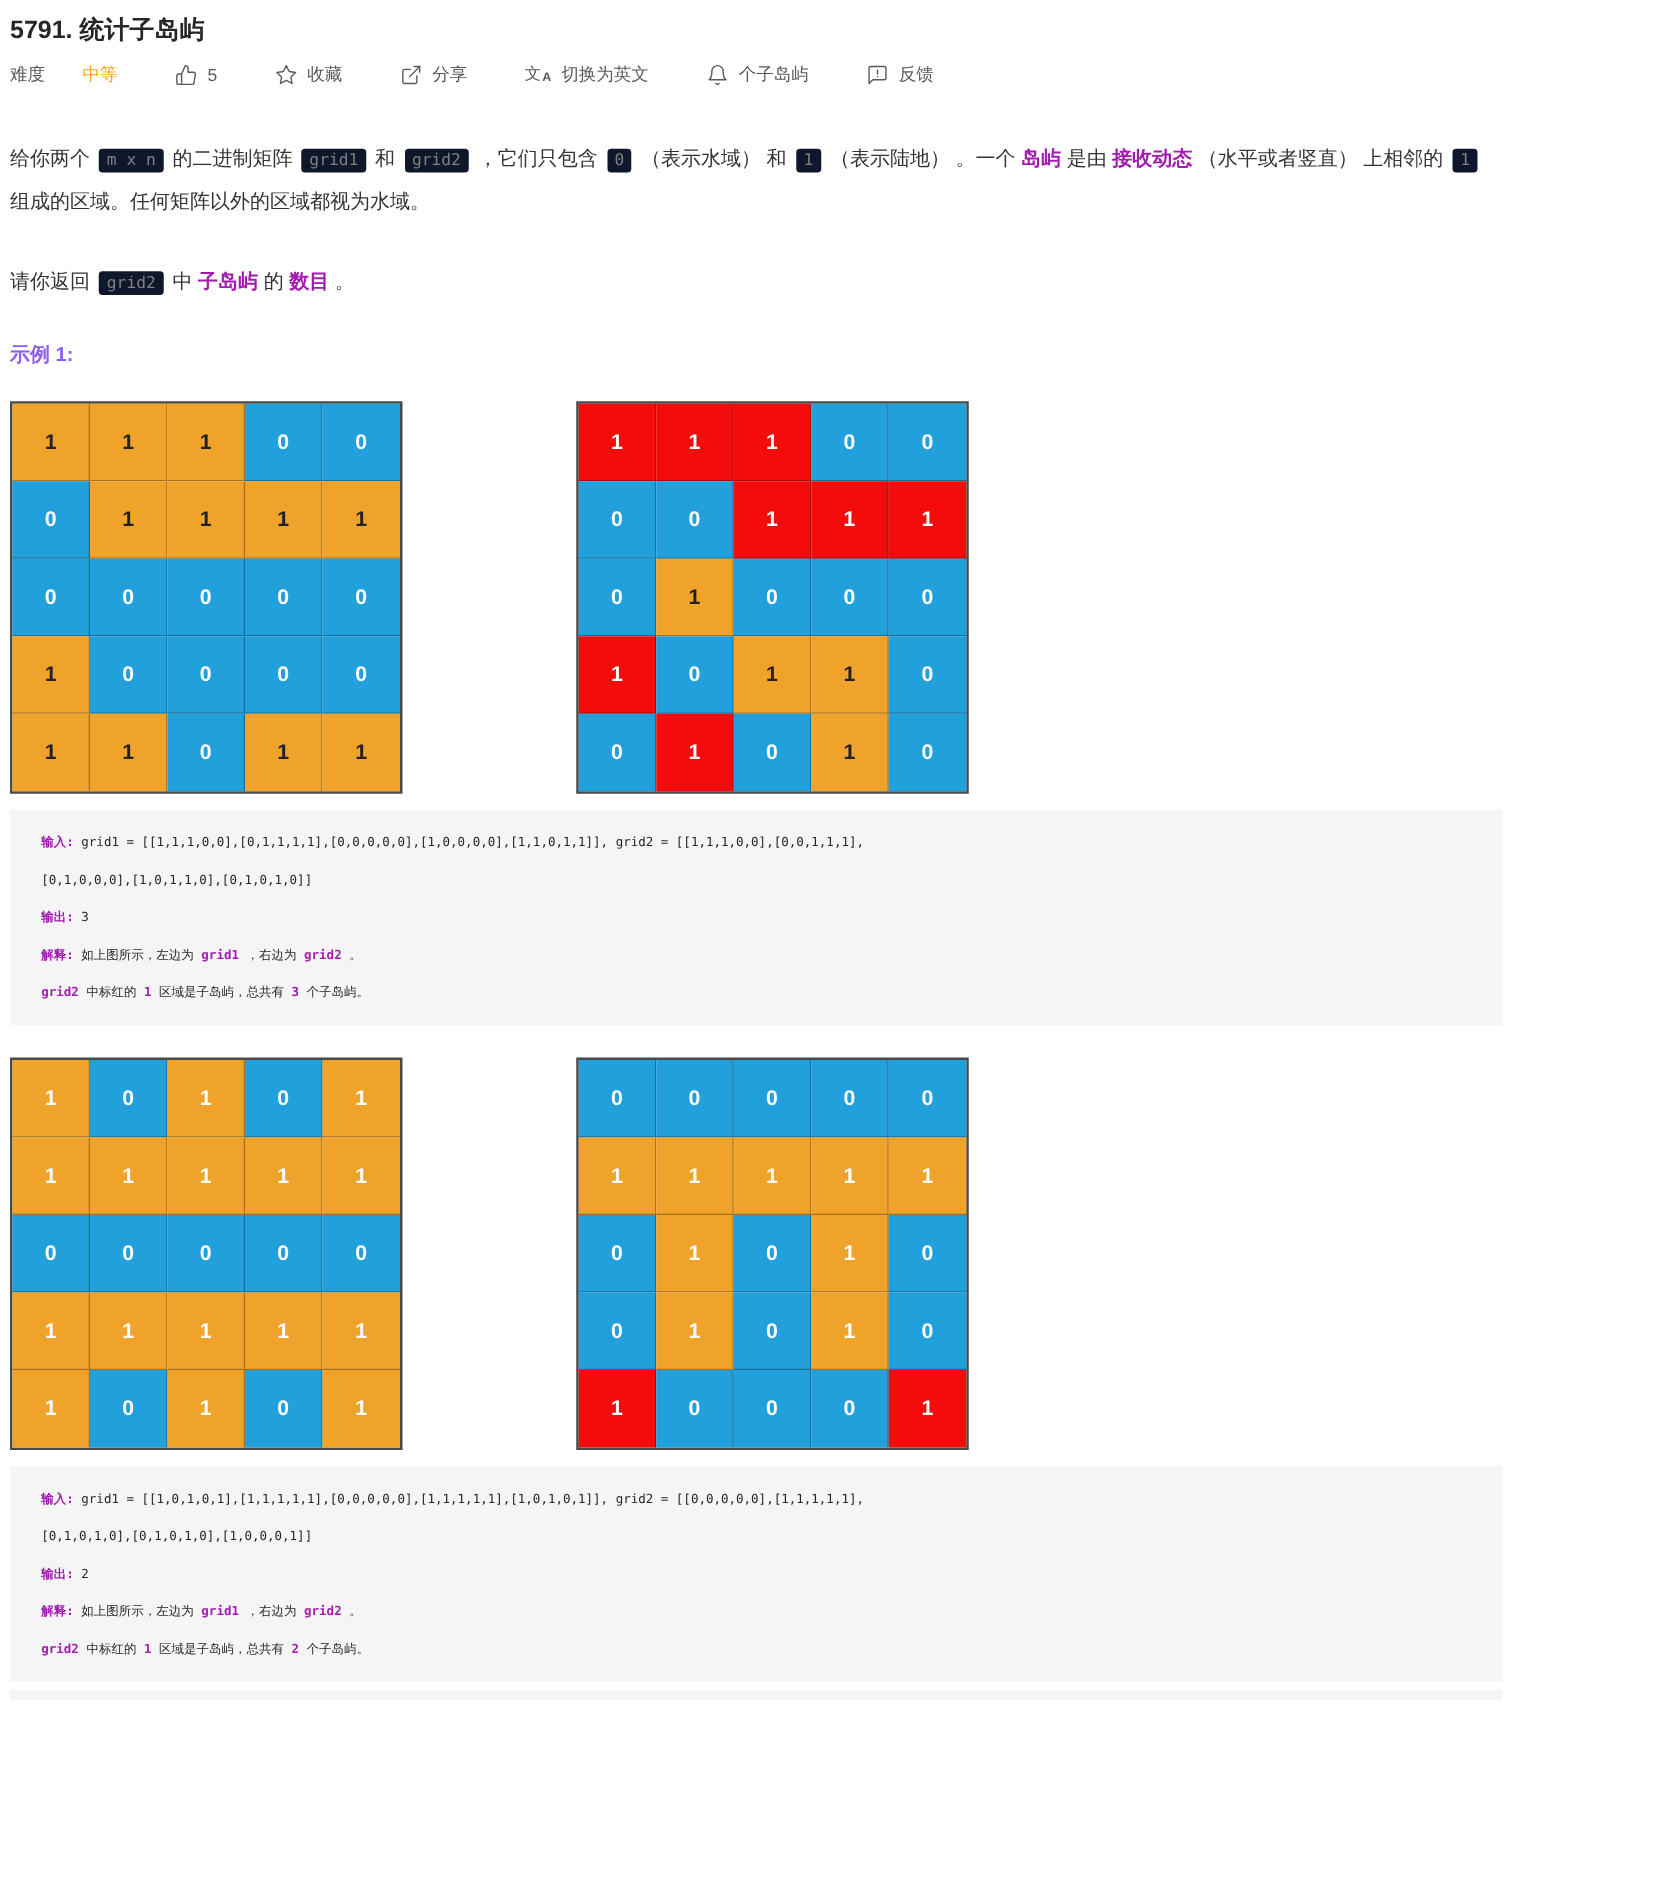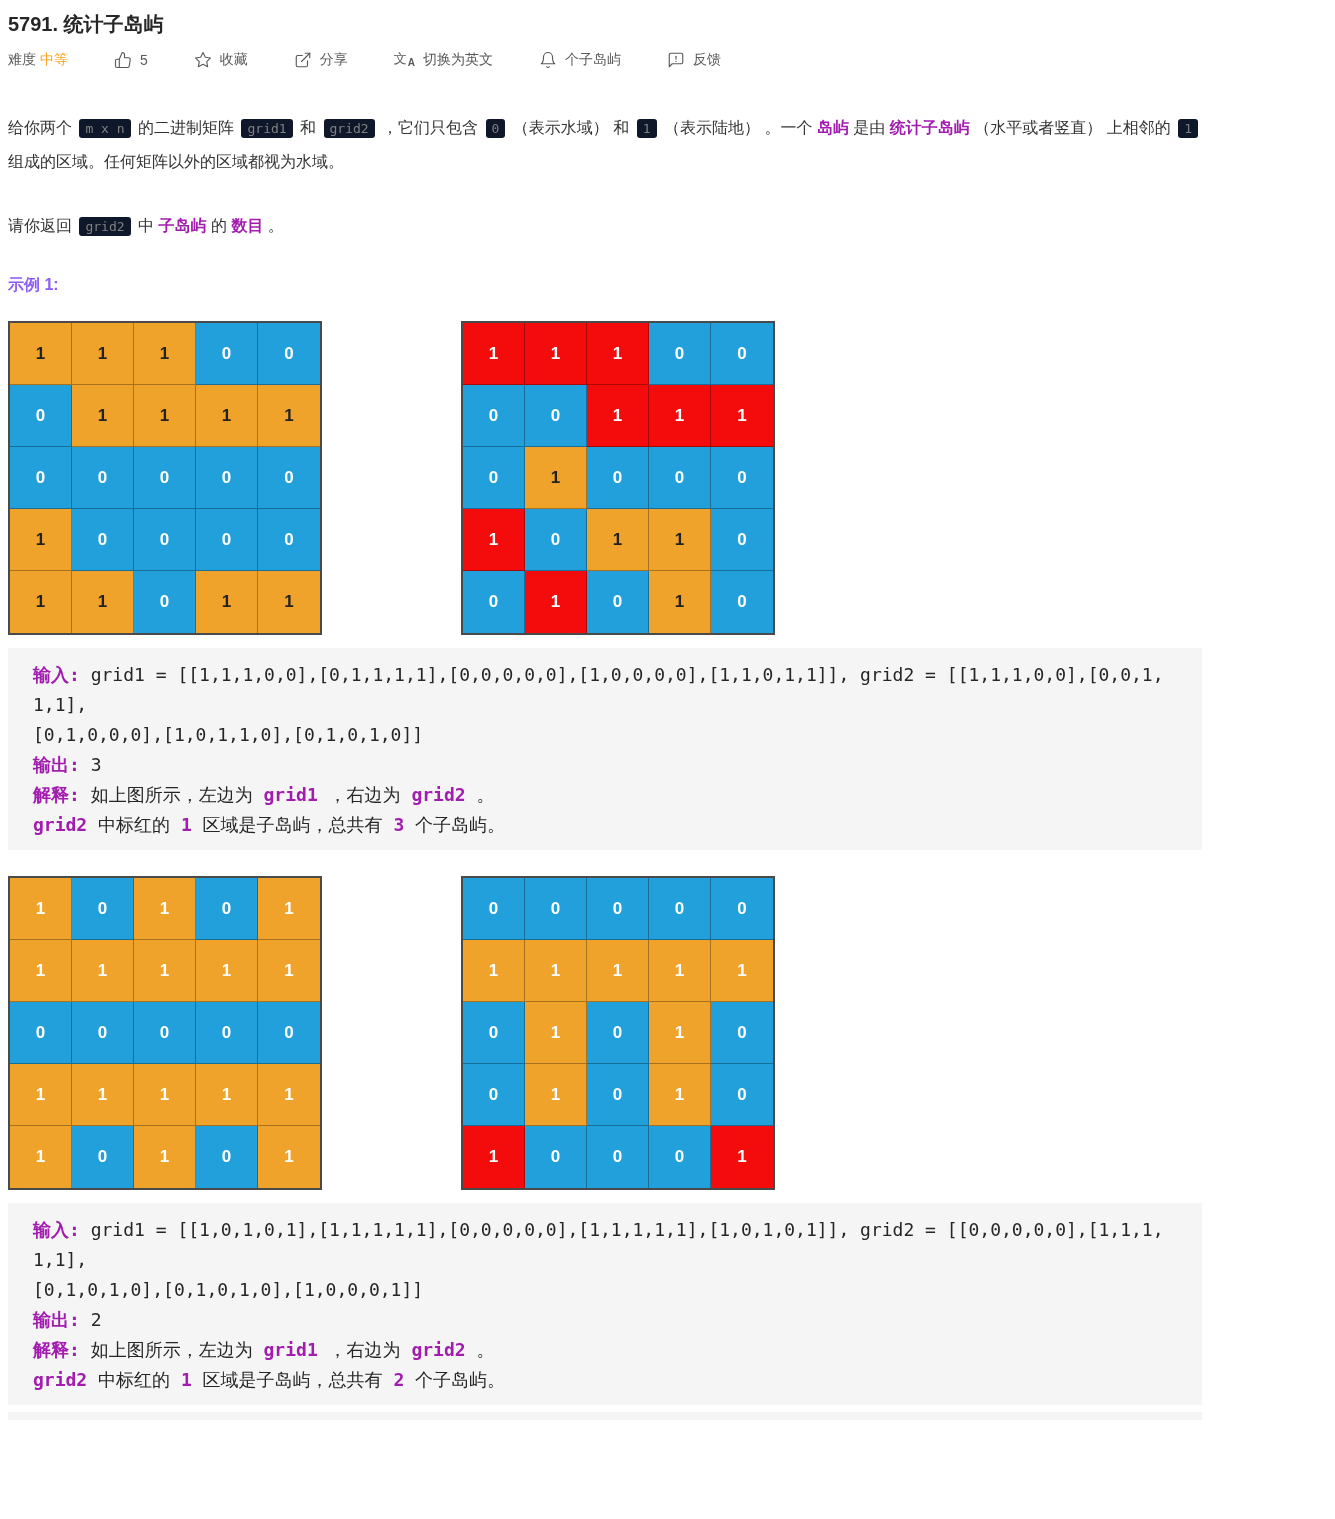--- a/index.html
+++ b/index.html
@@ -9,21 +9,21 @@
   *{box-sizing:border-box;}
   body{margin:0;background:#fff;color:#333;
        font-family:"Liberation Sans","DejaVu Sans",sans-serif;}
   .page{width:1210px;padding:10px 8px 0 8px;}
 
   .title{font-size:20px;font-weight:700;color:#262626;margin:2px 0 0 0;line-height:24px;}
 
   .toolbar{display:flex;align-items:center;margin-top:15px;font-size:14px;color:var(--toolbar-gray);}
   .tb-group{display:flex;align-items:center;margin-right:46px;cursor:default;}
   .tb-group .lbl{margin-left:8px;}
-  .diff-label{margin-right:4px;}
+  .diff-label{margin-right:30px;}
   .diff-value{color:var(--difficulty);}
   svg.icon{width:18px;height:18px;stroke:var(--toolbar-gray);fill:none;stroke-width:1.5;
            stroke-linecap:round;stroke-linejoin:round;}
   .icon-translate{font-size:13px;color:var(--toolbar-gray);display:inline-flex;align-items:flex-start;line-height:1;}
   .icon-translate .sub-a{font-size:10px;margin-top:6px;margin-left:1px;font-weight:700;}
 
   .description{margin-top:42px;font-size:16px;line-height:33px;color:#333;}
   .description p{margin:0 0 31px 0;}
   .inline-code{font-family:"DejaVu Sans Mono","Liberation Mono",monospace;font-size:13px;
                color:#808080;background:#0f172a;padding:2px 6px;border-radius:3px;margin:0 3px;}
@@ -38,21 +38,21 @@
         font-size:17px;font-weight:700;color:#fff;
         border-right:1px solid rgba(0,0,0,0.3);border-bottom:1px solid rgba(0,0,0,0.3);}
   .cell:nth-child(5n){border-right:none;}
   .cell:nth-last-child(-n+5){border-bottom:none;}
   .cell-land{background:var(--land);}
   .cell-water{background:var(--water);}
   .cell-red{background:var(--red);}
   .cell-dark-text{color:#222;}
 
   .pre{background:var(--pre-bg);margin:13px 0 0 0;padding:12px 25px 10px 25px;
-       font-family:"DejaVu Sans Mono","Liberation Mono",monospace;font-size:18px;
+       font-family:"DejaVu Sans Mono","Liberation Mono",monospace;font-size:10px;
        line-height:30px;color:#262626;white-space:pre-wrap;word-break:break-all;}
   .pre-line{min-height:30px;}
 
   .strip{height:8px;background:var(--pre-bg);margin-top:7px;}
 </style>
 </head>
 <body>
 
 <div class="page">
 
@@ -102,21 +102,21 @@
       <svg class="icon" viewBox="0 0 24 24">
         <path d="M21 15a2 2 0 0 1-2 2H7l-4 4V5a2 2 0 0 1 2-2h14a2 2 0 0 1 2 2z"></path>
         <line x1="12" y1="7" x2="12" y2="11"></line>
         <line x1="12" y1="13.8" x2="12" y2="14"></line>
       </svg>
       <span class="lbl">反馈</span>
     </div>
   </div>
 
   <div class="description">
-    <p>给你两个 <code class="inline-code">m x n</code> 的二进制矩阵 <code class="inline-code">grid1</code> 和 <code class="inline-code">grid2</code> ，它们只包含 <code class="inline-code">0</code> （表示水域） 和 <code class="inline-code">1</code> （表示陆地） 。一个 <strong>岛屿</strong> 是由 <strong>统计子岛屿</strong> （水平或者竖直） 上相邻的 <code class="inline-code">1</code> 组成的区域。任何矩阵以外的区域都视为水域。</p>
+    <p>给你两个 <code class="inline-code">m x n</code> 的二进制矩阵 <code class="inline-code">grid1</code> 和 <code class="inline-code">grid2</code> ，它们只包含 <code class="inline-code">0</code> （表示水域） 和 <code class="inline-code">1</code> （表示陆地） 。一个 <strong>岛屿</strong> 是由 <strong>接收动态</strong> （水平或者竖直） 上相邻的 <code class="inline-code">1</code> 组成的区域。任何矩阵以外的区域都视为水域。</p>
     <p>请你返回 <code class="inline-code">grid2</code> 中 <strong>子岛屿</strong> 的 <strong>数目</strong> 。</p>
   </div>
 
   <div class="example">
     <h3 class="example-heading">示例 1:</h3>
     <div class="figures">
       <div class="grid" style="grid-template-columns: repeat(5, 62px);">
           <div class="cell cell-land cell-dark-text">1</div>
           <div class="cell cell-land cell-dark-text">1</div>
           <div class="cell cell-land cell-dark-text">1</div>

